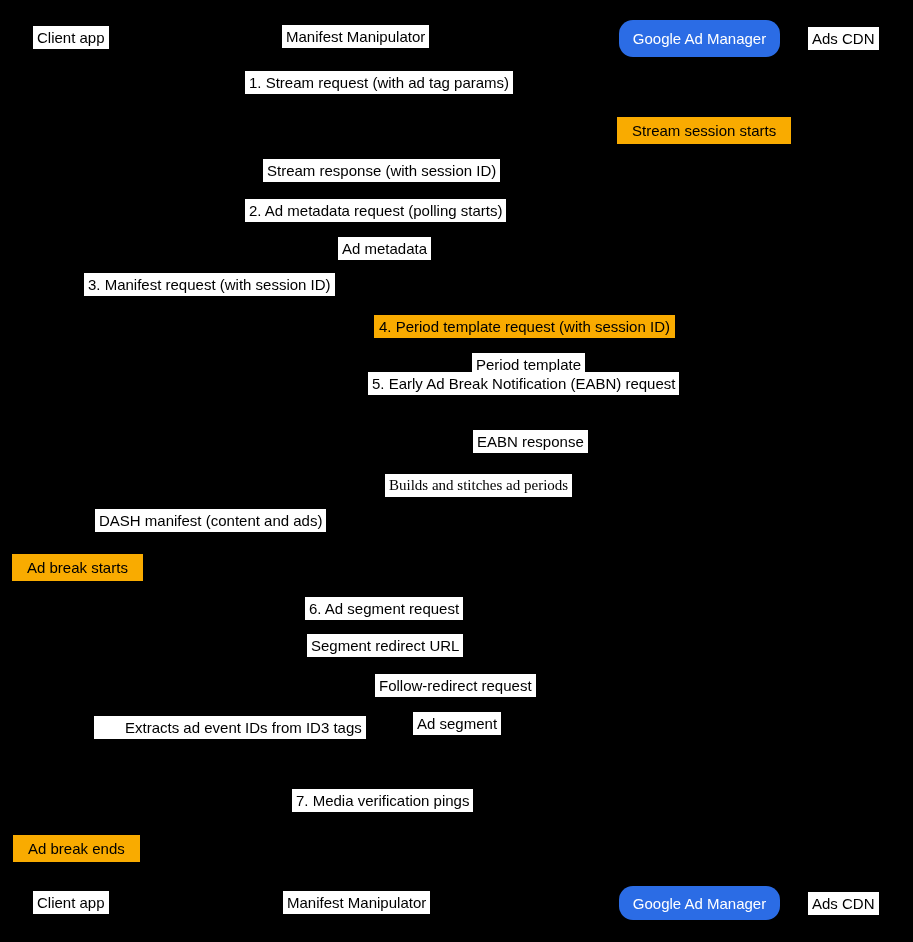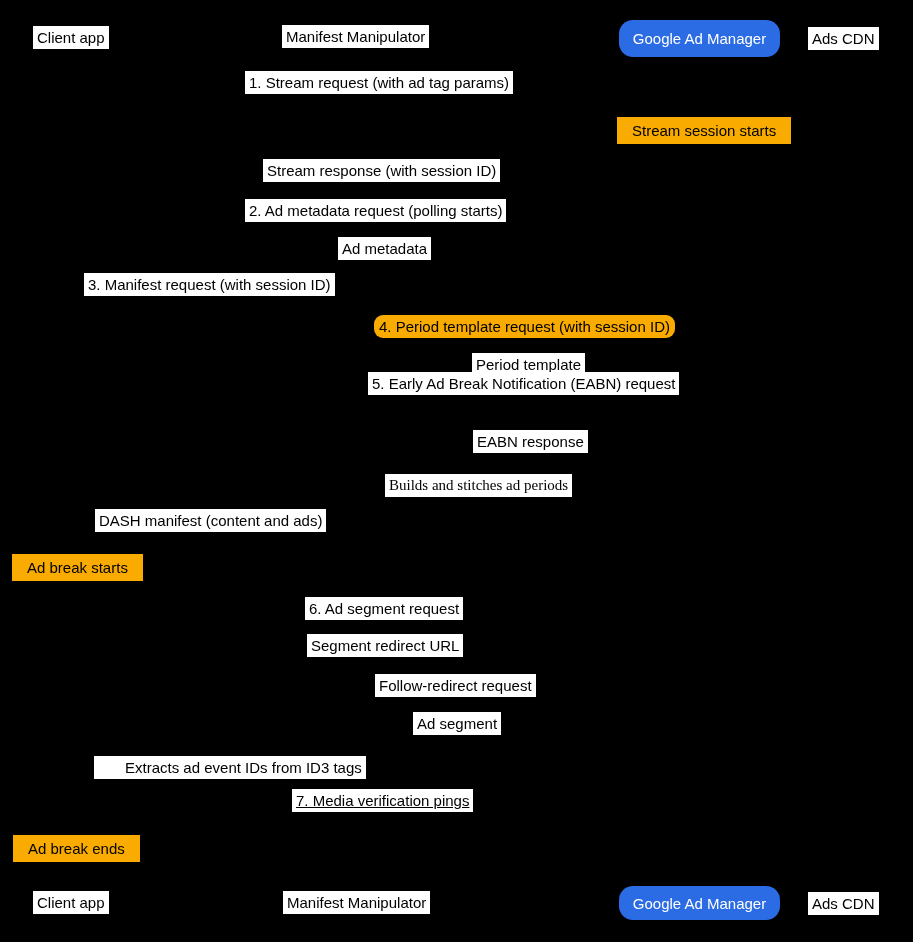--- a/index.html
+++ b/index.html
@@ -64,36 +64,36 @@
 
   <div class="label" style="left:245px;top:71px;">1. Stream request (with ad tag params)</div>
 
   <div class="note" style="left:617px;top:117px;">Stream session starts</div>
 
   <div class="label" style="left:263px;top:159px;">Stream response (with session ID)</div>
   <div class="label" style="left:245px;top:199px;">2. Ad metadata request (polling starts)</div>
   <div class="label" style="left:338px;top:237px;">Ad metadata</div>
   <div class="label" style="left:84px;top:273px;">3. Manifest request (with session ID)</div>
 
-  <div class="note" style="left:374px;top:315px;padding:2px 5px;border-radius:9px;">4. Period template request (with session ID)</div>
+  <div class="note" style="left:374px;top:315px;padding:2px 5px;">4. Period template request (with session ID)</div>
 
   <div class="label" style="left:472px;top:353px;">Period template</div>
   <div class="label" style="left:368px;top:372px;">5. Early Ad Break Notification (EABN) request</div>
   <div class="label" style="left:473px;top:430px;">EABN response</div>
   <div class="label" style="left:385px;top:474px;font-family:Liberation Serif, serif;">Builds and stitches ad periods</div>
   <div class="label" style="left:95px;top:509px;">DASH manifest (content and ads)</div>
 
   <div class="note" style="left:12px;top:554px;">Ad break starts</div>
 
   <div class="label" style="left:305px;top:597px;">6. Ad segment request</div>
   <div class="label" style="left:307px;top:634px;">Segment redirect URL</div>
   <div class="label" style="left:375px;top:674px;">Follow-redirect request</div>
   <div class="label" style="left:413px;top:712px;">Ad segment</div>
-  <div class="label" style="left:94px;top:756px;padding-left:31px;">Extracts ad event IDs from ID3 tags</div>
-  <div class="label" style="left:292px;top:789px;text-decoration:underline;">7. Media verification pings</div>
+  <div class="label" style="left:94px;top:716px;padding-left:31px;">Extracts ad event IDs from ID3 tags</div>
+  <div class="label" style="left:292px;top:789px;">7. Media verification pings</div>
 
   <div class="note" style="left:13px;top:835px;">Ad break ends</div>
 
   <div class="label" style="left:33px;top:891px;">Client app</div>
   <div class="label" style="left:283px;top:891px;">Manifest Manipulator</div>
   <div class="actor-primary" style="left:619px;top:886px;width:161px;height:34px;">Google Ad Manager</div>
   <div class="label" style="left:808px;top:892px;">Ads CDN</div>
 
 </div>
 

